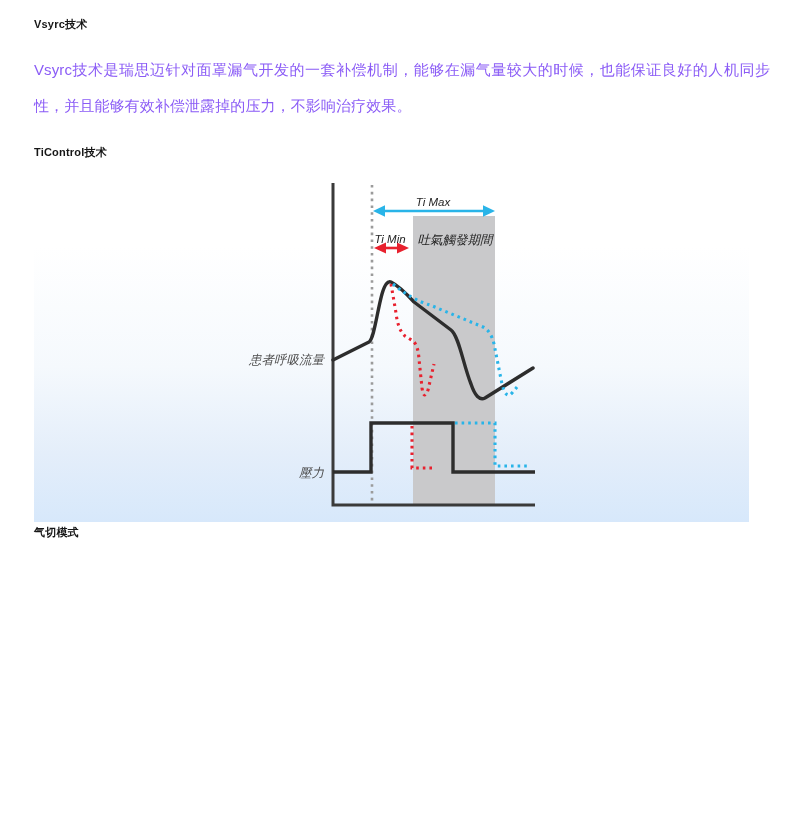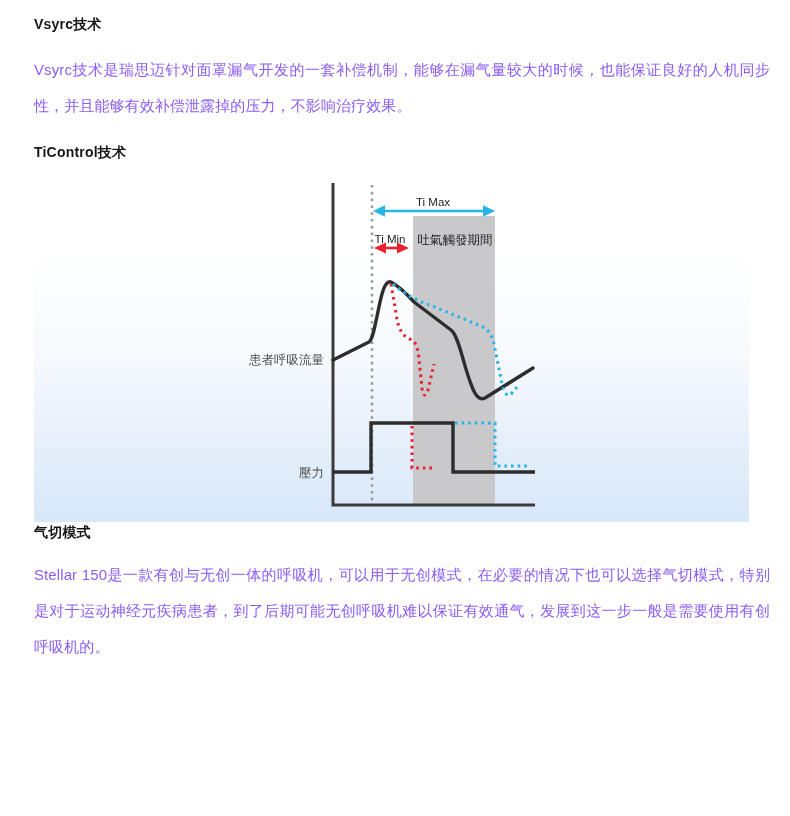--- a/index.html
+++ b/index.html
@@ -3,37 +3,38 @@
 <meta charset="utf-8">
 <style>
   html,body{margin:0;padding:0;background:#ffffff;}
   body{
     width:790px;height:816px;overflow:hidden;
     font-family:"Liberation Sans","DejaVu Sans",sans-serif;
     -webkit-font-smoothing:antialiased;
   }
   .content{padding:0 20px 0 34px;width:736px;}
   .heading{
-    font-size:14px;font-weight:bold;color:#161616;
+    font-size:11px;font-weight:bold;color:#161616;
     line-height:20px;margin:0;letter-spacing:0.2px;
   }
   .h-vsyrc{margin-top:14px;}
   .h-ticontrol{margin-top:18px;}
   .h-pressure{margin-top:39px;}
   .h-trach{}
   .para{
     font-size:15px;color:#8b5cf6;line-height:36px;margin:0;
     text-align:justify;letter-spacing:0.1px;
   }
   .p-vsyrc{margin-top:18px;}
   .p-pressure{margin-top:16px;}
   .p-trach{margin-top:15px;}
   .diagram-wrap{
     margin-top:16px;width:715px;height:344px;position:relative;
     background:linear-gradient(180deg,#ffffff 0%,#ffffff 20%,#f5f9fd 55%,#e4eefa 80%,#d7e8fb 100%);
+    font-style:italic;
   }
   .diagram-wrap svg{display:block;}
   svg text{font-family:"Liberation Sans","DejaVu Sans",sans-serif;}
   .lbl-small{font-size:11.5px;}
   .lbl-cjk{font-size:12.5px;}
 </style>
 </head>
 <body>
 
 <div class="content">
@@ -83,15 +84,14 @@
 
       <text x="290" y="186" text-anchor="end" class="lbl-cjk" fill="#4c4c4c">患者呼吸流量</text>
       <text x="290" y="299" text-anchor="end" class="lbl-cjk" fill="#4c4c4c">壓力</text>
     </svg>
   </div>
 
 
 
   <h2 class="heading h-trach">气切模式</h2>
 
-  <p class="para p-trach">Stellar 150是一款有创与无创一体的呼吸机，可以用于无创模式，在必要的情况下也可以选择气切模式，特别是对于运动神经元疾病患者，到了后期可能无创呼吸机难以保证有效通气，发展到这一步一般是需要使用有创呼吸机的。</p>
 
 </div>
 
 </body></html>

